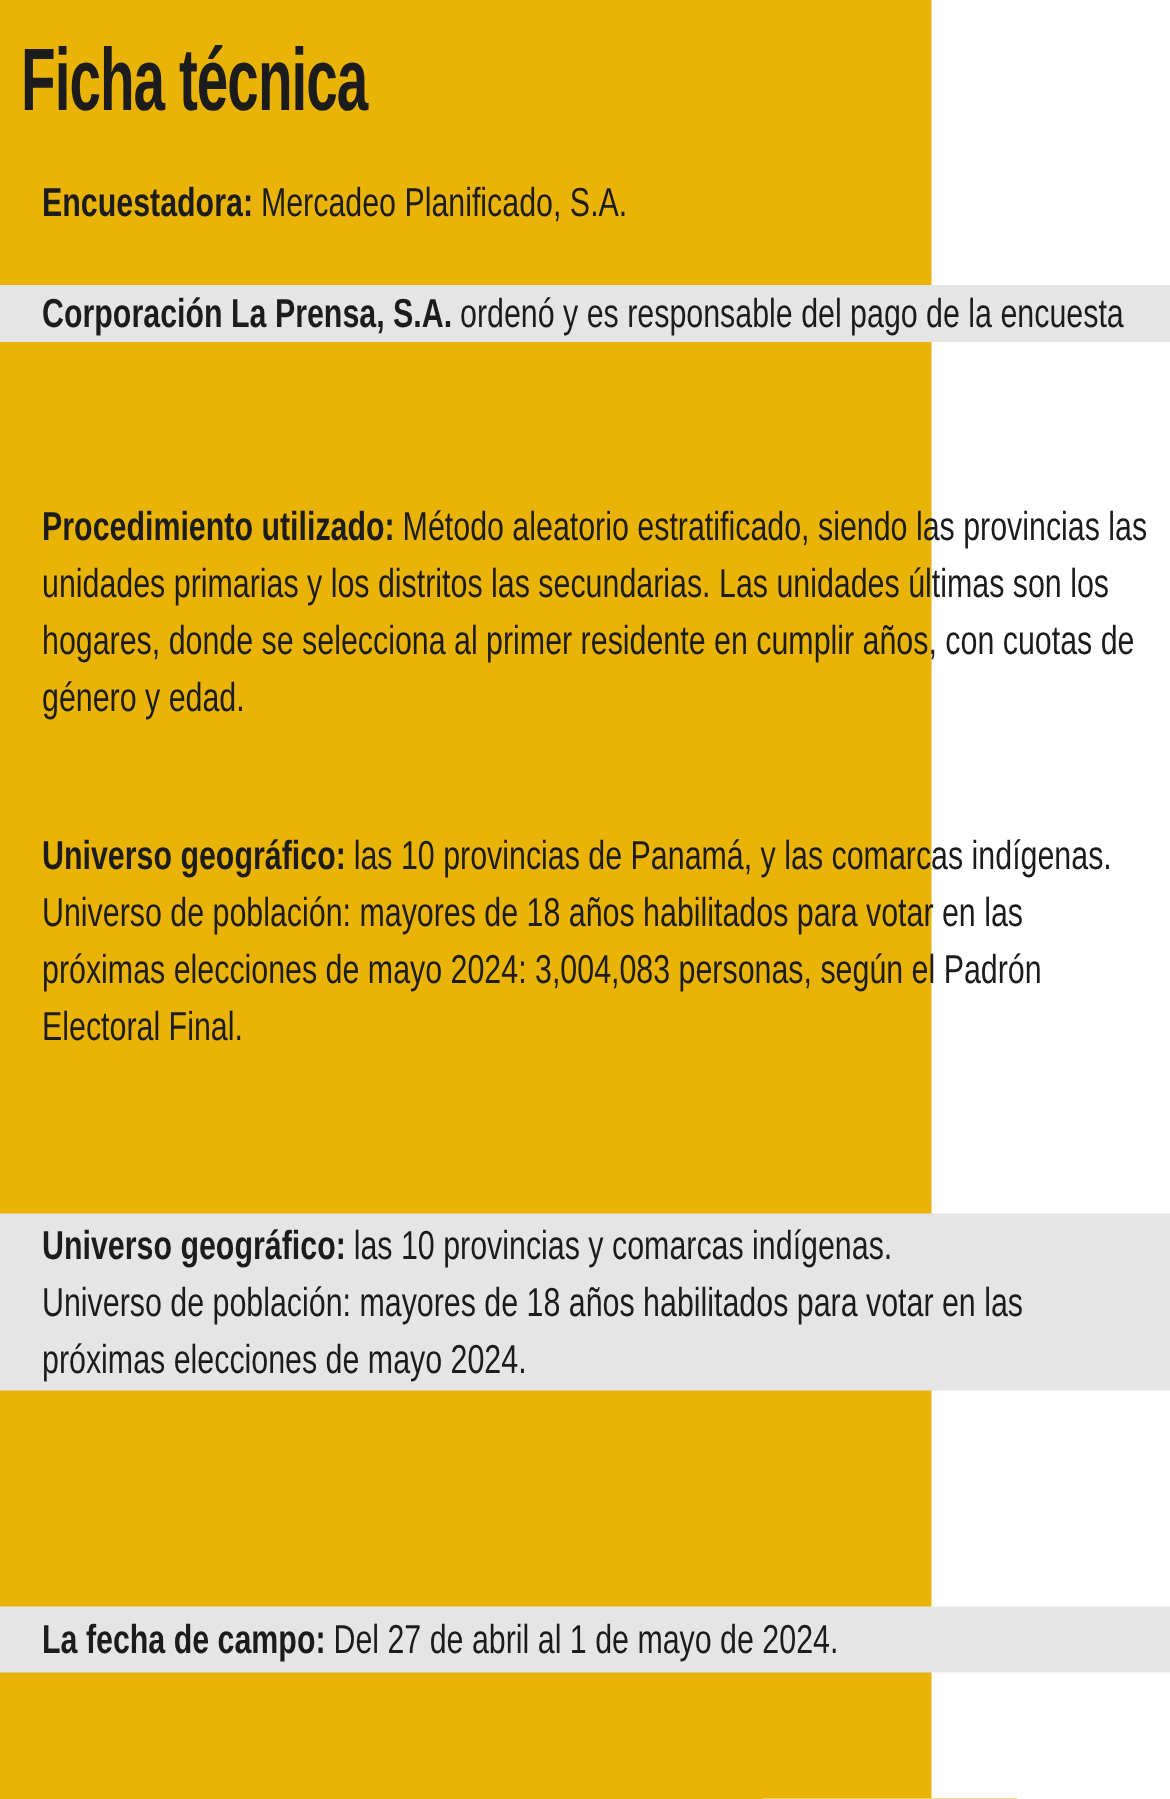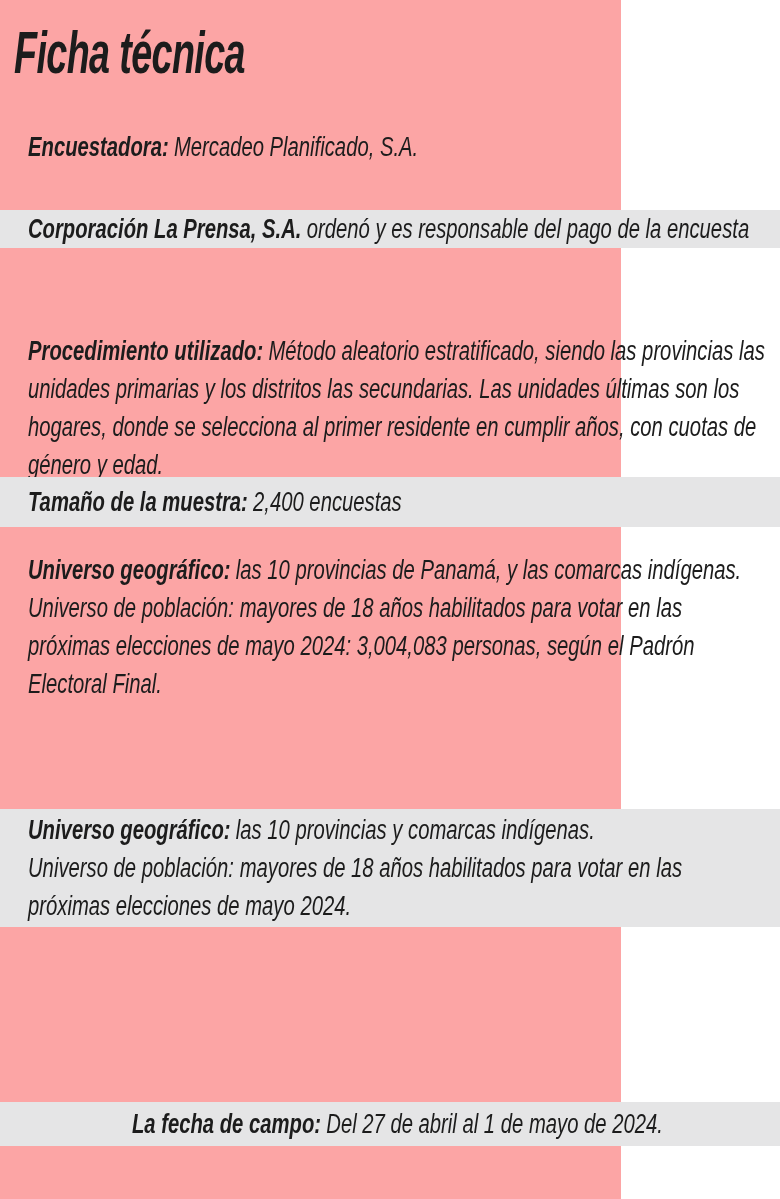--- a/index.html
+++ b/index.html
@@ -3,21 +3,21 @@
 <meta charset="utf-8">
 <style>
   html, body { margin: 0; padding: 0; }
   body {
     width: 780px; height: 1199px;
     background: #ffffff;
     font-family: "Liberation Sans", sans-serif;
     color: #1c1c1c;
     overflow: hidden;
   }
-  .page { position: relative; width: 621px; height: 1199px; background: #fca5a5; font-style: italic; }
+  .page { position: relative; width: 621px; height: 1199px; background: #eab308; }
 
   .title {
     position: absolute; top: 24px; left: 14px; margin: 0;
     font-size: 59px; line-height: 1; font-weight: bold;
     letter-spacing: -1px; white-space: nowrap;
     transform: scaleX(0.64); transform-origin: left top;
   }
 
   .sec {
     position: absolute; left: 0; width: 780px;
@@ -27,28 +27,28 @@
 
   .inner {
     width: 131%;
     transform: scaleX(0.75); transform-origin: left top;
     font-size: 27px; line-height: 38px;
   }
   .lbl { font-weight: bold; margin-right: 7px; }
   .txt { white-space: pre-line; }
 
   
-  .s0 { top: 128px; }
-  .s1 { top: 190px; margin-top: 20px; }
+  .s0 { top: 116px; }
+  .s1 { top: 190px; }
   .s2 { top: 300px; margin-top: 32px; }
   .s3 { top: 477px; padding-top: 6px; padding-bottom: 6px; }
   .s4 { top: 551px; }
   .s5 { top: 809px; padding-top: 2px; padding-bottom: 2px; }
   .s6 { top: 930px; }
-  .s7 { top: 1102px; padding-top: 3px; padding-bottom: 3px; text-align: center; }
+  .s7 { top: 1071px; padding-top: 3px; padding-bottom: 3px; }
   .s8 { top: 1147px; }
 </style>
 </head>
 <body>
 
 <div class="page">
 
   <h1 class="title">Ficha técnica</h1>
 
   <section class="sec s0">
@@ -56,23 +56,20 @@
   </section>
 
   <section class="sec s1 gray">
     <div class="inner"><span class="lbl">Corporación La Prensa, S.A.</span><span class="txt">ordenó y es responsable del pago de la encuesta</span></div>
   </section>
 
   <section class="sec s2">
     <div class="inner"><span class="lbl">Procedimiento utilizado:</span><span class="txt">Método aleatorio estratificado, siendo las provincias las unidades primarias y los distritos las secundarias. Las unidades últimas son los hogares, donde se selecciona al primer residente en cumplir años, con cuotas de género y edad.</span></div>
   </section>
 
-  <section class="sec s3 gray">
-    <div class="inner"><span class="lbl">Tamaño de la muestra:</span><span class="txt">2,400 encuestas</span></div>
-  </section>
 
   <section class="sec s4">
     <div class="inner"><span class="lbl">Universo geográfico:</span><span class="txt">las 10 provincias de Panamá, y las comarcas indígenas.
 Universo de población: mayores de 18 años habilitados para votar en las próximas elecciones de mayo 2024: 3,004,083 personas, según el Padrón Electoral Final.</span></div>
   </section>
 
   <section class="sec s5 gray">
     <div class="inner"><span class="lbl">Universo geográfico:</span><span class="txt">las 10 provincias y comarcas indígenas.
 Universo de población: mayores de 18 años habilitados para votar en las próximas elecciones de mayo 2024.</span></div>
   </section>

